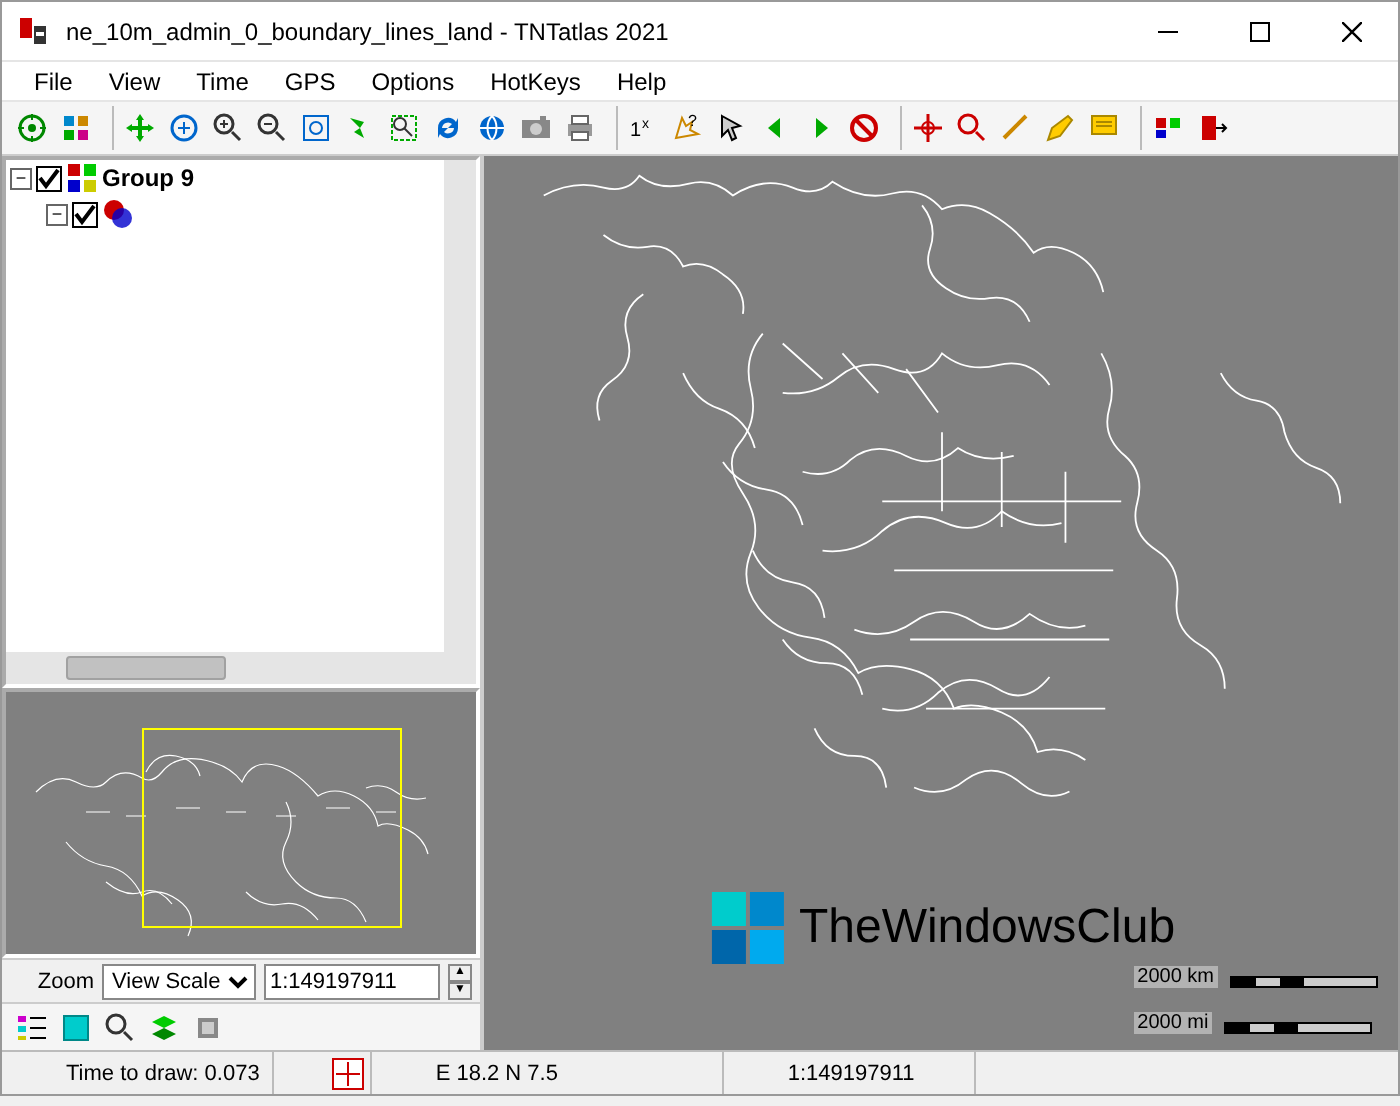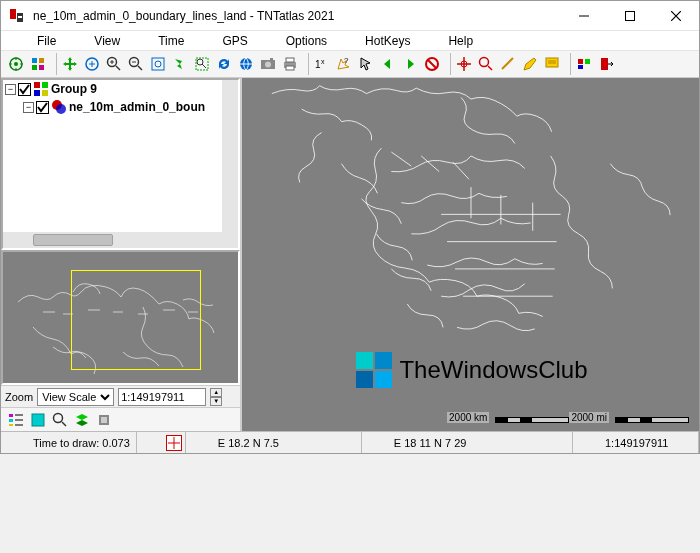--- a/index.html
+++ b/index.html
@@ -1,26 +1,26 @@
 <!DOCTYPE html>
 <html><head>
 <meta charset="utf-8">
 <style>
   * { box-sizing: border-box; }
   html, body { margin: 0; padding: 0; font-family: "Segoe UI", Tahoma, sans-serif; font-size: 12px; background: #f0f0f0; }
-  .window { width: 700px; height: 454px; border: 1px solid #999; background: #fff; display: flex; flex-direction: column; }
+  .window { width: 700px; height: 548px; border: 1px solid #999; background: #fff; display: flex; flex-direction: column; }
   
   .titlebar { height: 30px; background: #fff; display: flex; align-items: center; border-bottom: 1px solid #e5e5e5; }
   .titlebar .icon { width: 16px; height: 16px; margin-left: 8px; }
   .titlebar .title { flex: 1; padding-left: 8px; font-size: 12px; color: #000; }
   .titlebar .win-btns { display: flex; }
   .titlebar .win-btn { width: 46px; height: 30px; display: flex; align-items: center; justify-content: center; cursor: pointer; }
   
   .menubar { height: 20px; display: flex; align-items: center; gap: 2px; padding: 0 8px; background: #fff; border-bottom: 1px solid #e5e5e5; }
-  .menubar .menu-item { padding: 2px 8px; cursor: pointer; margin-left: 20px; }
+  .menubar .menu-item { padding: 2px 8px; cursor: pointer; }
   
   .toolbar { display: flex; align-items: center; gap: 0; padding: 2px 4px; background: #f5f5f5; border-bottom: 1px solid #ccc; flex-wrap: nowrap; }
   .tool-btn { width: 22px; height: 22px; display: flex; align-items: center; justify-content: center; border: 1px solid transparent; cursor: pointer; }
   .tool-sep { width: 6px; height: 22px; border-right: 1px solid #bbb; margin: 0 2px; }
   
   .main { flex: 1; display: flex; min-height: 0; }
   .left-panel { width: 241px; display: flex; flex-direction: column; border-right: 2px solid #ccc; }
   .tree-panel { flex: 1; background: #e5e5e5; border: 2px inset #fff; overflow: hidden; display: flex; flex-direction: column; position: relative; }
   .tree-inner { background: #fff; flex: 1; overflow: hidden; border-bottom: 16px solid #e5e5e5; border-right: 16px solid #e5e5e5; position: relative; }
   .tree-scroll-h, .tree-scroll-v { position: absolute; background: #e5e5e5; }
@@ -29,31 +29,31 @@
   .scroll-thumb { background: #c1c1c1; border: 1px solid #a1a1a1; border-radius: 2px; }
   .tree-row { display: flex; align-items: center; padding: 1px 2px; gap: 2px; white-space: nowrap; }
   .tree-row.indent-0 { padding-left: 2px; }
   .tree-row.indent-1 { padding-left: 20px; }
   .tree-expand { width: 11px; height: 11px; border: 1px solid #666; background: #fff; display: flex; align-items: center; justify-content: center; font-size: 9px; line-height: 1; cursor: pointer; }
   .tree-check { width: 13px; height: 13px; }
   .tree-layer-icon { width: 16px; height: 16px; }
   .locator-panel { height: 135px; background: #808080; border: 2px inset #fff; position: relative; overflow: hidden; }
   .locator-box { position: absolute; border: 1px solid yellow; }
   
-  .zoom-bar { height: 22px; display: flex; align-items: center; gap: 4px; padding: 0 4px; background: #f0f0f0; border-top: 1px solid #ccc; }
+  .zoom-bar { height: 22px; display: flex; align-items: center; gap: 4px; padding: 0 4px; background: #f0f0f0; border-top: 1px solid #ccc; justify-content: flex-end; }
   .zoom-bar label { font-size: 11px; }
   .zoom-select { font-size: 11px; height: 18px; border: 1px solid #888; background: #fff; }
   .zoom-input { font-size: 11px; height: 18px; width: 88px; border: 1px solid #888; padding: 0 2px; }
   .spin-btns { display: flex; flex-direction: column; width: 12px; }
   .spin-btns div { height: 9px; border: 1px solid #888; background: #eee; font-size: 6px; line-height: 1; text-align: center; cursor: pointer; }
   
   .mini-toolbar { height: 24px; display: flex; align-items: center; gap: 0; padding: 2px 4px; background: #f5f5f5; border-top: 1px solid #ccc; }
   
   .map-canvas { flex: 1; position: relative; background: #808080; overflow: hidden; }
-  .scalebar { position: absolute; bottom: 8px; right: 10px; display: flex; flex-direction: row; gap: 0; }
+  .scalebar { position: absolute; bottom: 8px; right: 10px; display: flex; flex-direction: column; gap: 12px; }
   .scalebar-row { display: flex; align-items: flex-end; gap: 6px; background: rgba(255,255,255,0); font-size: 10px; }
   .scalebar-label { font-size: 10px; color:#000; background: rgba(200,200,200,0.7); padding: 0 2px; }
   .scalebar-box { border: 1px solid #000; height: 6px; display:flex; }
   .scalebar-seg { height:100%; width:12px; }
   .scalebar-seg.b { background:#000; }
   .scalebar-seg.w { background:#ccc; }
   .scalebar-long { width:36px; }
   .watermark { position: absolute; left: 50%; bottom: 41px; transform: translateX(-50%); display: flex; align-items: center; gap: 6px; font-size: 24px; color: #000; font-weight: 400; pointer-events: none; }
   .watermark .wm-logo { width: 40px; height: 40px; }
   
@@ -296,21 +296,20 @@
           <div class="tree-row indent-1">
             <span class="tree-expand">−</span>
             <svg class="tree-check" width="13" height="13" viewBox="0 0 13 13">
                 <rect x="0.5" y="0.5" width="12" height="12" fill="#fff" stroke="#000"></rect>
                 <path d="M2 6l3 4 6-8" stroke="#000" fill="none" stroke-width="2"></path>
               </svg>
             <svg class="tree-layer-icon" width="16" height="16" viewBox="0 0 16 16">
                 <circle cx="6" cy="6" r="5" fill="#c00"></circle>
                 <circle cx="10" cy="10" r="5" fill="#00c" opacity="0.8"></circle>
               </svg>
-            <span style="font-weight:bold">ne_10m_admin_0_boun</span>
           </div>
         </div>
         <div class="tree-scroll-h">
             <div class="scroll-thumb" style="position:absolute;left:30px;top:2px;width:80px;height:12px"></div>
           </div>
         <div class="tree-scroll-v"></div>
       </div>
 
       <div class="locator-panel">
         <svg width="241" height="135" viewBox="0 0 241 135">
@@ -440,17 +439,16 @@
       <span>0.073</span>
     </div>
     <div class="status-cell" style="padding:0 3px">
       <span class="nav-icon">
         <svg width="12" height="12" viewBox="0 0 12 12">
             <path d="M6 0v12M0 6h12" stroke="#c00"></path>
           </svg>
       </span>
     </div>
     <div class="status-cell" style="width:150px">E 18.2  N 7.5</div>
-    <div class="status-cell flex">E 18 11  N 7 29</div>
     <div class="status-cell" style="width:100px">1:149197911</div>
   </div>
 
 </div>
 
 </body></html>

